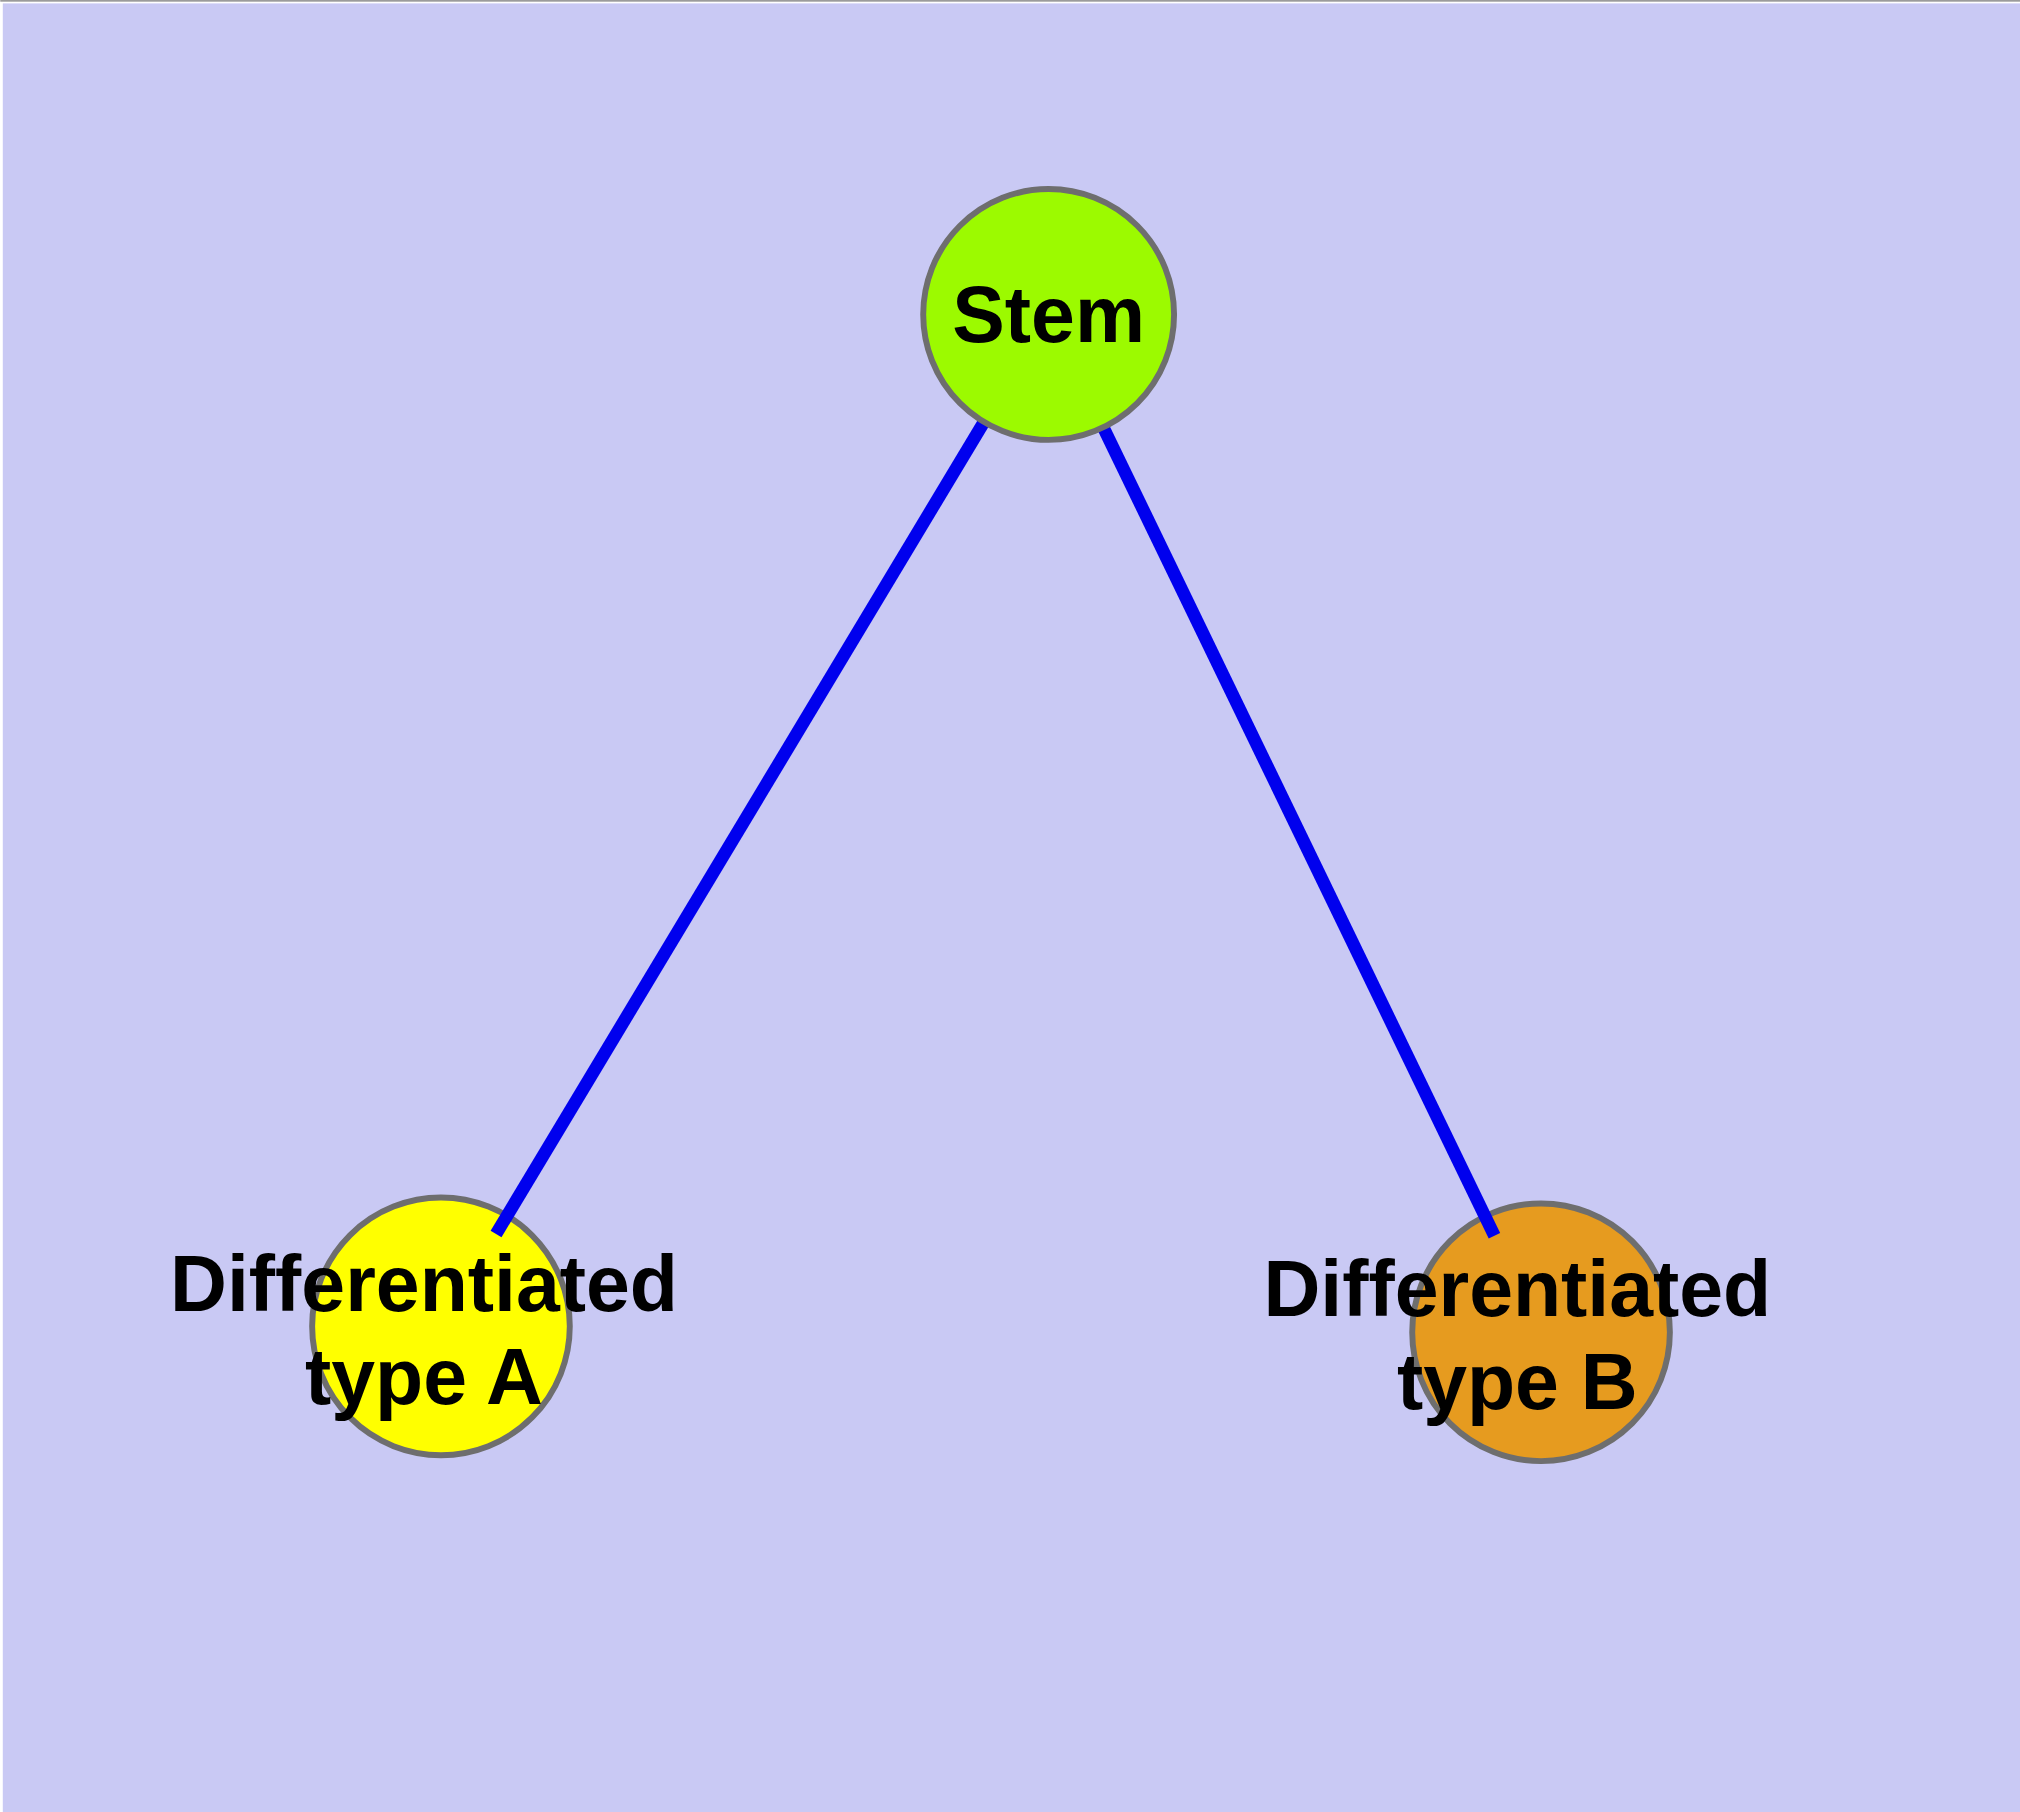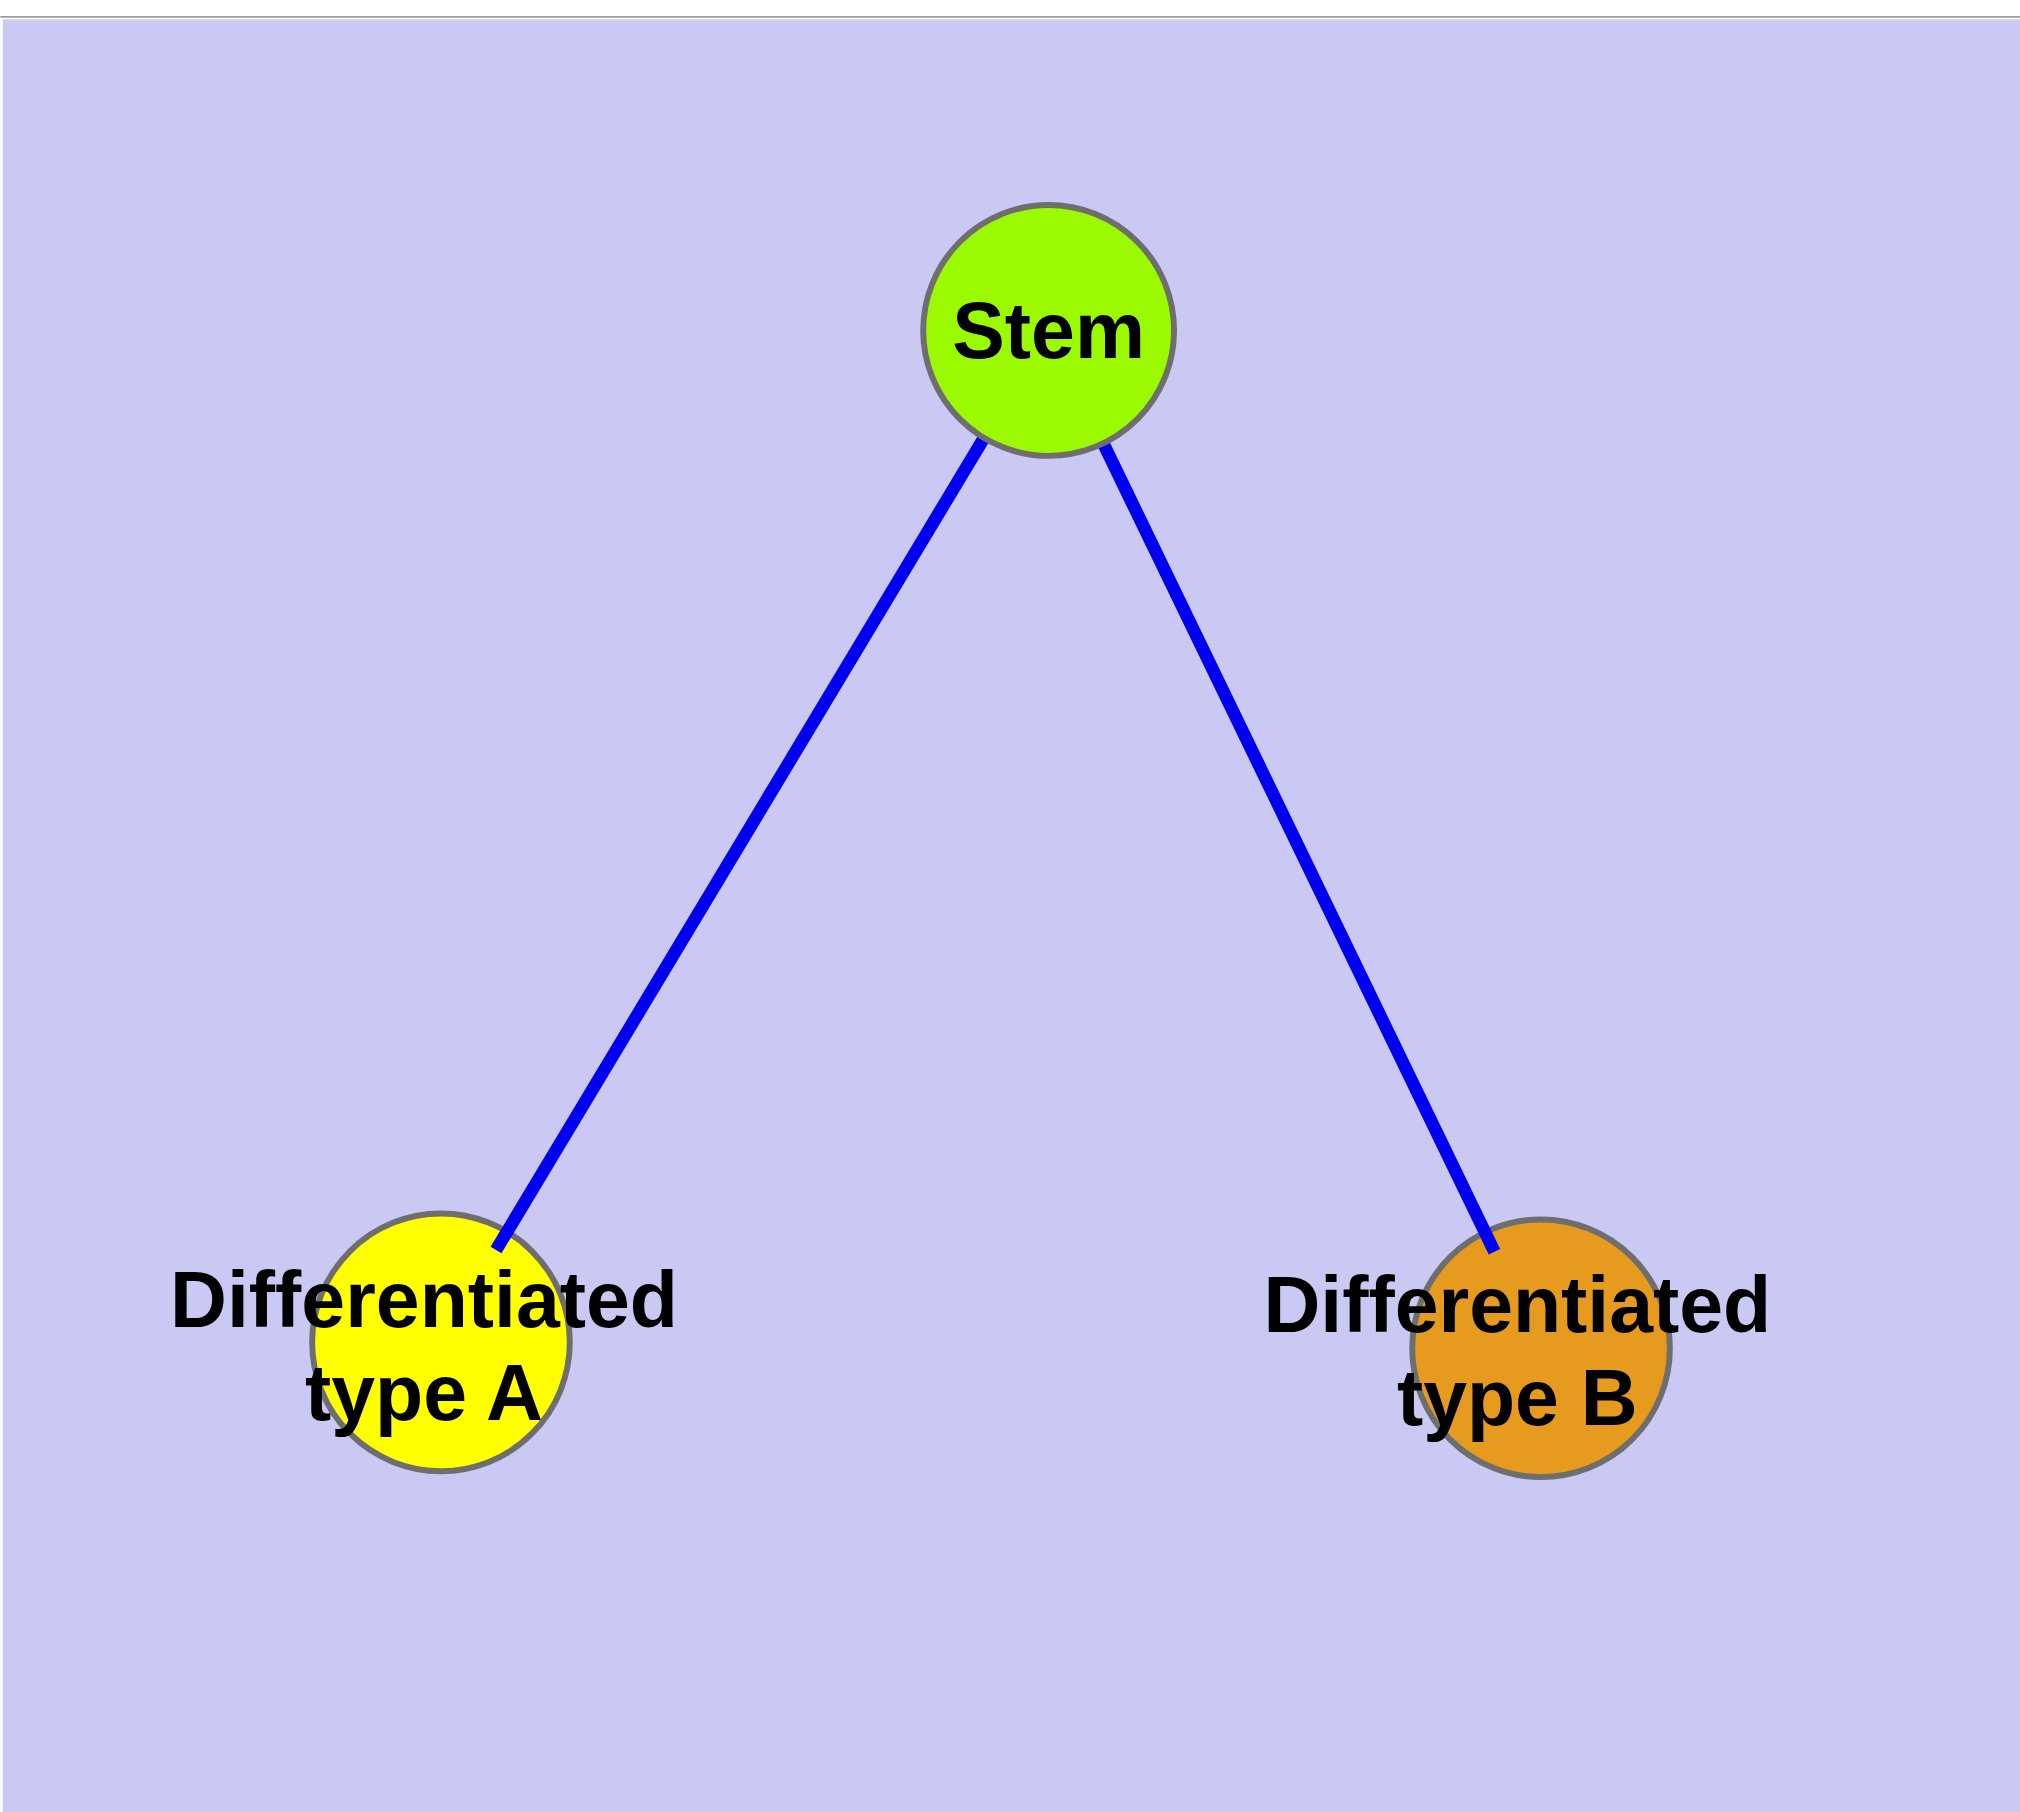--- a/index.html
+++ b/index.html
@@ -7,21 +7,20 @@
     padding: 0;
     background: #ffffff;
     width: 2021px;
     height: 1812px;
     overflow: hidden;
   }
   .canvas-wrap {
     position: relative;
     width: 2021px;
     height: 1608px;
-    margin-top: 16px;
   }
   svg {
     display: block;
   }
   .node-label {
     font-family: "Liberation Sans", sans-serif;
     font-weight: bold;
     font-size: 93px;
     fill: #000000;
     text-anchor: middle;

